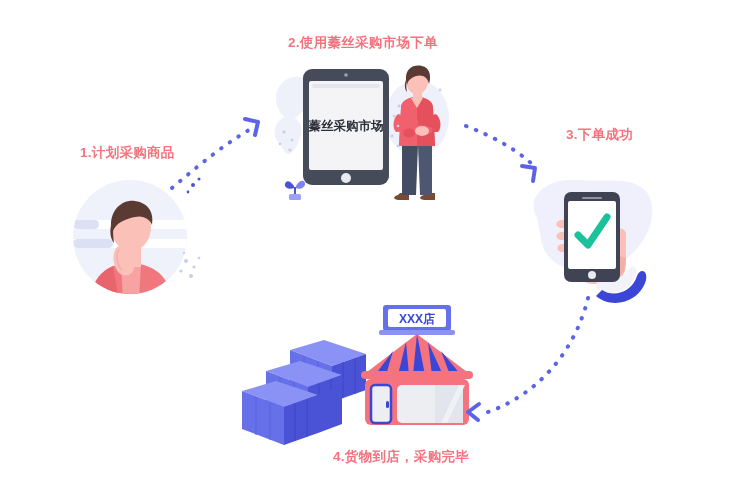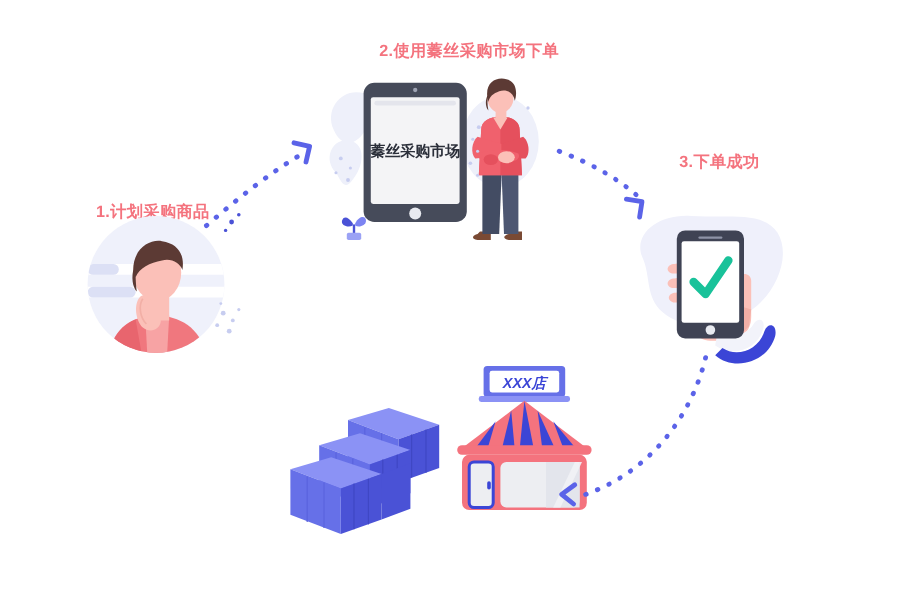--- a/index.html
+++ b/index.html
@@ -23,47 +23,48 @@
   }
   .step-label {
     position: absolute;
     color: #F4737E;
     font-size: 13.5px;
     font-weight: 700;
     letter-spacing: 0.3px;
     white-space: nowrap;
     line-height: 1;
   }
-  #label-1 { left: 80px;  top: 170px; }
-  #label-2 { left: 288px; top: 36px; margin-left: 28px;  }
+  #label-1 { left: 80px;  top: 146px; }
+  #label-2 { left: 288px; top: 36px;  }
   #label-3 { left: 566px; top: 128px; }
   #label-4 { left: 333px; top: 450px; }
 
   .art {
     position: absolute;
   }
   #art-person   { left: 55px;  top: 175px; width: 150px; height: 125px; }
   #art-tablet   { left: 272px; top: 60px;  width: 190px; height: 145px; }
   #art-phone    { left: 518px; top: 172px; width: 145px; height: 135px; }
-  #art-store    { left: 375px; top: 303px; width: 140px; height: 125px; font-style: italic; }
+  #art-store    { left: 355px; top: 303px; width: 140px; height: 125px; }
   #art-boxes    { left: 238px; top: 338px; width: 150px; height: 110px; }
   #art-arrows   { left: 0px;   top: 0px;   width: 750px; height: 500px; }
   svg { display: block; overflow: visible; }
 </style>
 </head>
 <body>
 
 <div id="stage">
 
   <div class="step-label" id="label-1">1.计划采购商品</div>
 
   <div class="step-label" id="label-2">2.使用蓁丝采购市场下单</div>
 
   <div class="step-label" id="label-3">3.下单成功</div>
 
+  <div class="step-label" id="label-4">4.货物到店，采购完毕</div>
 
   <div class="art" id="art-person">
     <svg width="150" height="125" viewBox="0 0 150 125">
       <defs>
         <clipPath id="clipCircle">
           <circle cx="75" cy="62" r="57"></circle>
         </clipPath>
       </defs>
 
       <g>

